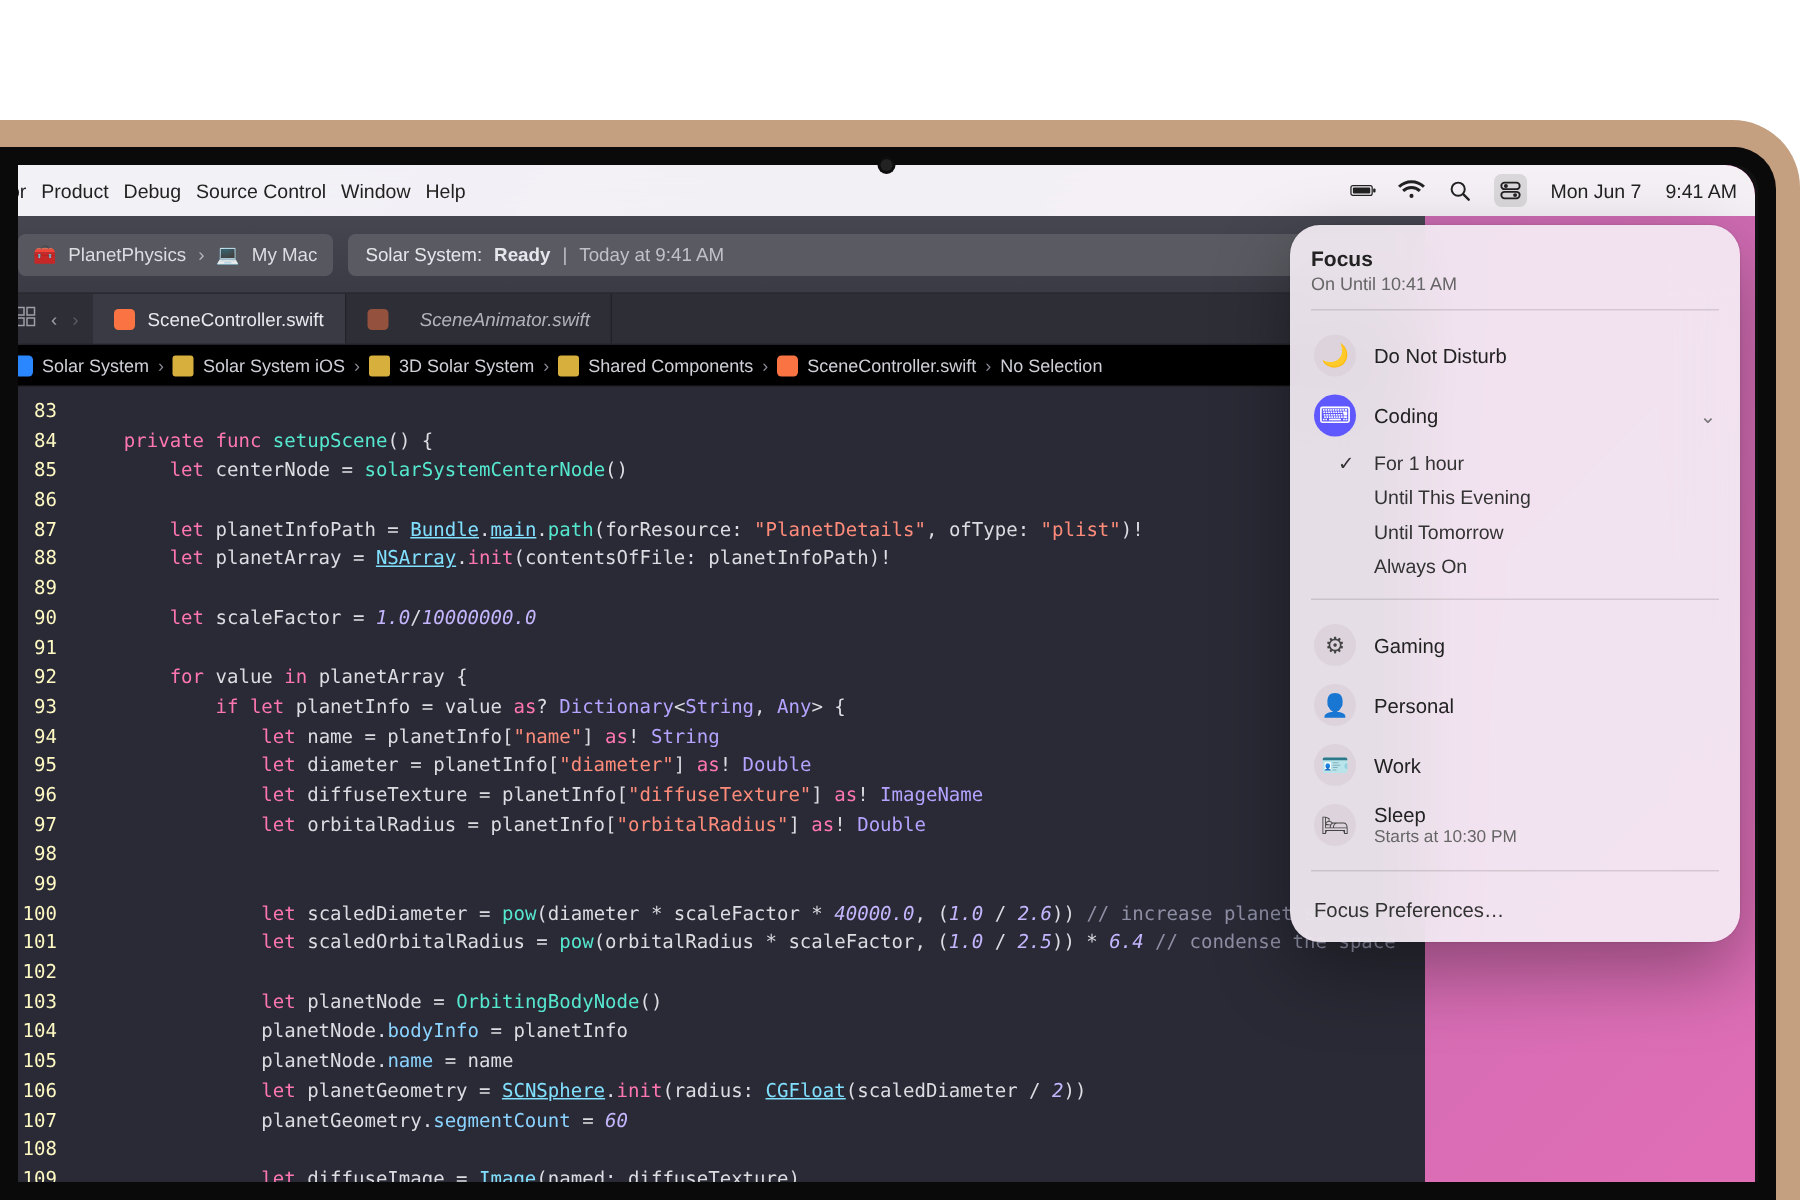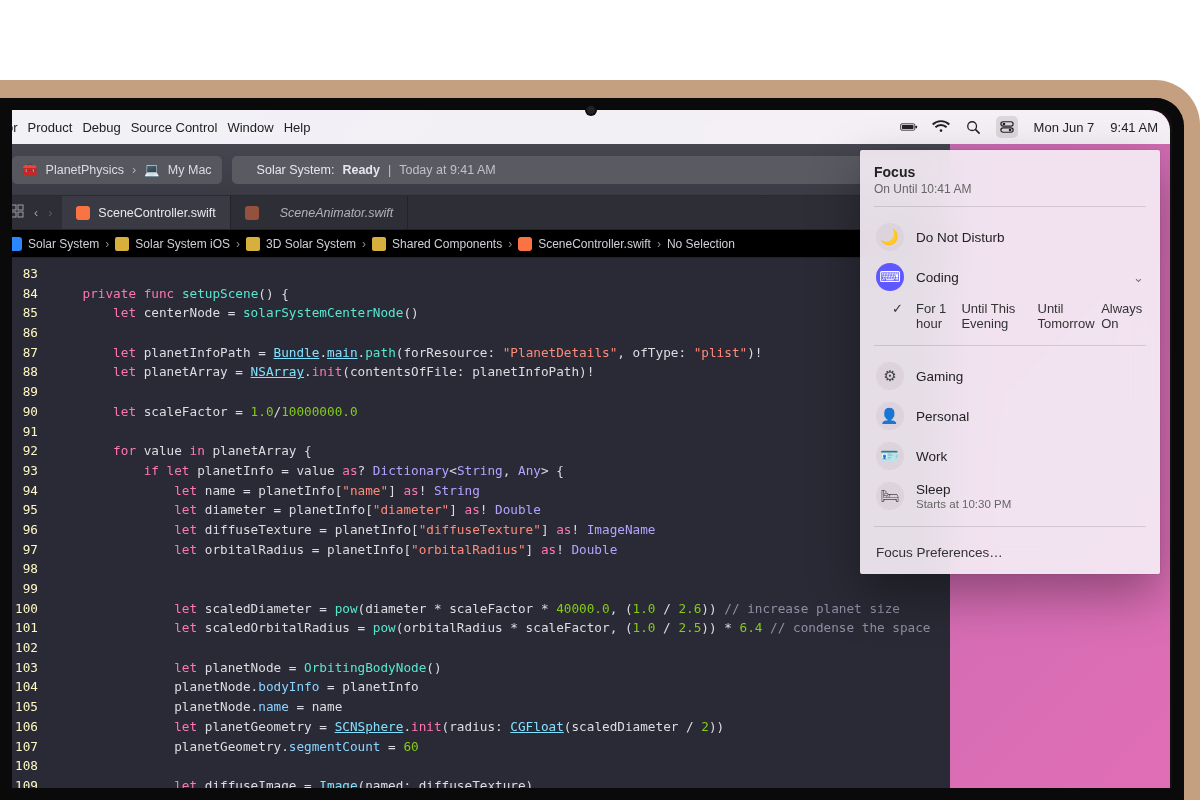--- a/index.html
+++ b/index.html
@@ -23,21 +23,21 @@
   .status svg, .status .ico { width:18px; height:14px; }
   .datetime { font-size:13px; margin-left:2px; }
 
   .ctrl-center { width:22px; height:22px; border-radius:5px; display:flex; align-items:center; justify-content:center; background: rgba(0,0,0,0.1); }
 
   
   .xcode { position:absolute; top:34px; left:0; right:220px; bottom:0; background:#2a2a33; display:flex; flex-direction:column; font-size:12px; color:#dcdce2; }
   .toolbar { min-height:52px; background: linear-gradient(#464651,#3b3b45); display:flex; align-items:center; gap:10px; padding:0 12px; border-bottom:1px solid #2a2a33; }
   .scheme { display:flex; align-items:center; gap:8px; background:#57575f; border-radius:5px; height:28px; padding:0 10px; font-size:12.5px; }
   .scheme .chev { opacity:.7; }
-  .activity { flex:1; min-width:260px; background:#5a5a62; border-radius:5px; height:28px; display:flex; align-items:center; padding:0 25px; gap:8px; font-size:12.5px; color:#e6e6ec;}
+  .activity { flex:1; min-width:260px; background:#5a5a62; border-radius:5px; height:28px; display:flex; align-items:center; padding:0 12px; gap:8px; font-size:12.5px; color:#e6e6ec;}
   .activity .dim { color:#c0c0c8; }
 
   .tabbar { height:34px; background:#2e2e37; display:flex; align-items:stretch; font-size:12.5px; border-bottom:1px solid #222228;}
   .tabbar .left { display:flex; align-items:center; padding:0 10px; gap:10px; color:#9e9ea8;}
   .tabbar .tab { display:flex; align-items:center; gap:8px; padding:0 14px; color:#b2b2bc; border-right:1px solid #222228; }
   .tabbar .tab.active { background:#3a3a44; color:#e8e8ee; }
 
   .jumpbar { height:28px; background:#000000; display:flex; align-items:center; padding:0 8px; gap:6px; font-size:12px; color:#cfcfd8; border-bottom:1px solid #222228; white-space:nowrap; overflow:hidden;}
   .jumpbar .crumb { display:flex; align-items:center; gap:6px; }
   .jumpbar .sep { color:#8a8a94; }
@@ -50,34 +50,34 @@
   .editor { flex:1; display:flex; overflow:hidden; background:#292a35; font-family: ui-monospace, SFMono-Regular, Menlo, Consolas, monospace; font-size:12.7px; line-height:1.55; }
   .gutter { width:48px; text-align:right; color:#fef9c3; padding:6px 10px 6px 4px; user-select:none; }
   .code { flex:1; padding:6px 16px 6px 4px; white-space:pre; overflow:hidden; }
   .code .ln { min-height:1.55em; }
   .kw  { color:#ff76b3; }
   .fn  { color:#56e7cf; }
   .ty  { color:#b5a3ff; }
   .gl  { color:#82e0ff;text-decoration:underline; }
   .pr  { color:#8bd3ff; }
   .st  { color:#ff8b7a; }
-  .nm  { color:#84cc16; }
+  .nm  { color:#c4b5fd;font-style:italic; }
   .cm  { color:#8e8fa5; font-style:normal; }
 
   
-  .popover { position:absolute; top:40px; right:10px; width:300px; background: rgba(244,236,244,0.93); backdrop-filter: blur(20px); border-radius:2px; box-shadow: 0 20px 50px rgba(0,0,0,0.35), 0 0 0 1px rgba(0,0,0,0.05); padding:14px 14px 10px 14px; font-size:13.5px; color:#222; }
+  .popover { position:absolute; top:40px; right:10px; width:300px; background: rgba(244,236,244,0.93); backdrop-filter: blur(20px); border-radius:20px; box-shadow: 0 20px 50px rgba(0,0,0,0.35), 0 0 0 1px rgba(0,0,0,0.05); padding:14px 14px 10px 14px; font-size:13.5px; color:#222; }
   .popover h3 { font-size:14px; font-weight:600; }
   .popover .sub { font-size:12px; color:#666; margin-top:2px; }
   .popover hr { border:none; border-top:1px solid rgba(0,0,0,0.12); margin:10px 0; }
   .row { display:flex; align-items:center; gap:12px; padding:6px 2px; border-radius:6px; }
   .row .bubble { width:28px; height:28px; border-radius:50%; background:#dcd3dc; display:flex; align-items:center; justify-content:center; font-size:15px; color:#444;}
   .row.active .bubble { background:#5f58ff; color:#fff; }
   .row .lbl { flex:1; }
   .row .chev { color:#777; font-size:13px;}
-  .subopts { padding-left:40px; display:flex; flex-direction:row; gap:0; margin-bottom:4px;}
+  .subopts { padding-left:40px; display:flex; flex-direction:column; gap:0; margin-bottom:4px;}
   .subopts .opt { padding:4px 2px; color:#333; font-size:13px; position:relative;}
   .subopts .opt.checked::before { content:"✓"; position:absolute; left:-22px; top:4px; font-size:13px; color:#333;}
   .row .sub2 { font-size:11.5px; color:#666; display:block; margin-top:1px;}
   .popover .pref { padding:8px 2px 4px 2px; color:#333; }
 
 </style>
 </head>
 <body>
 
 <div class="bezel">

